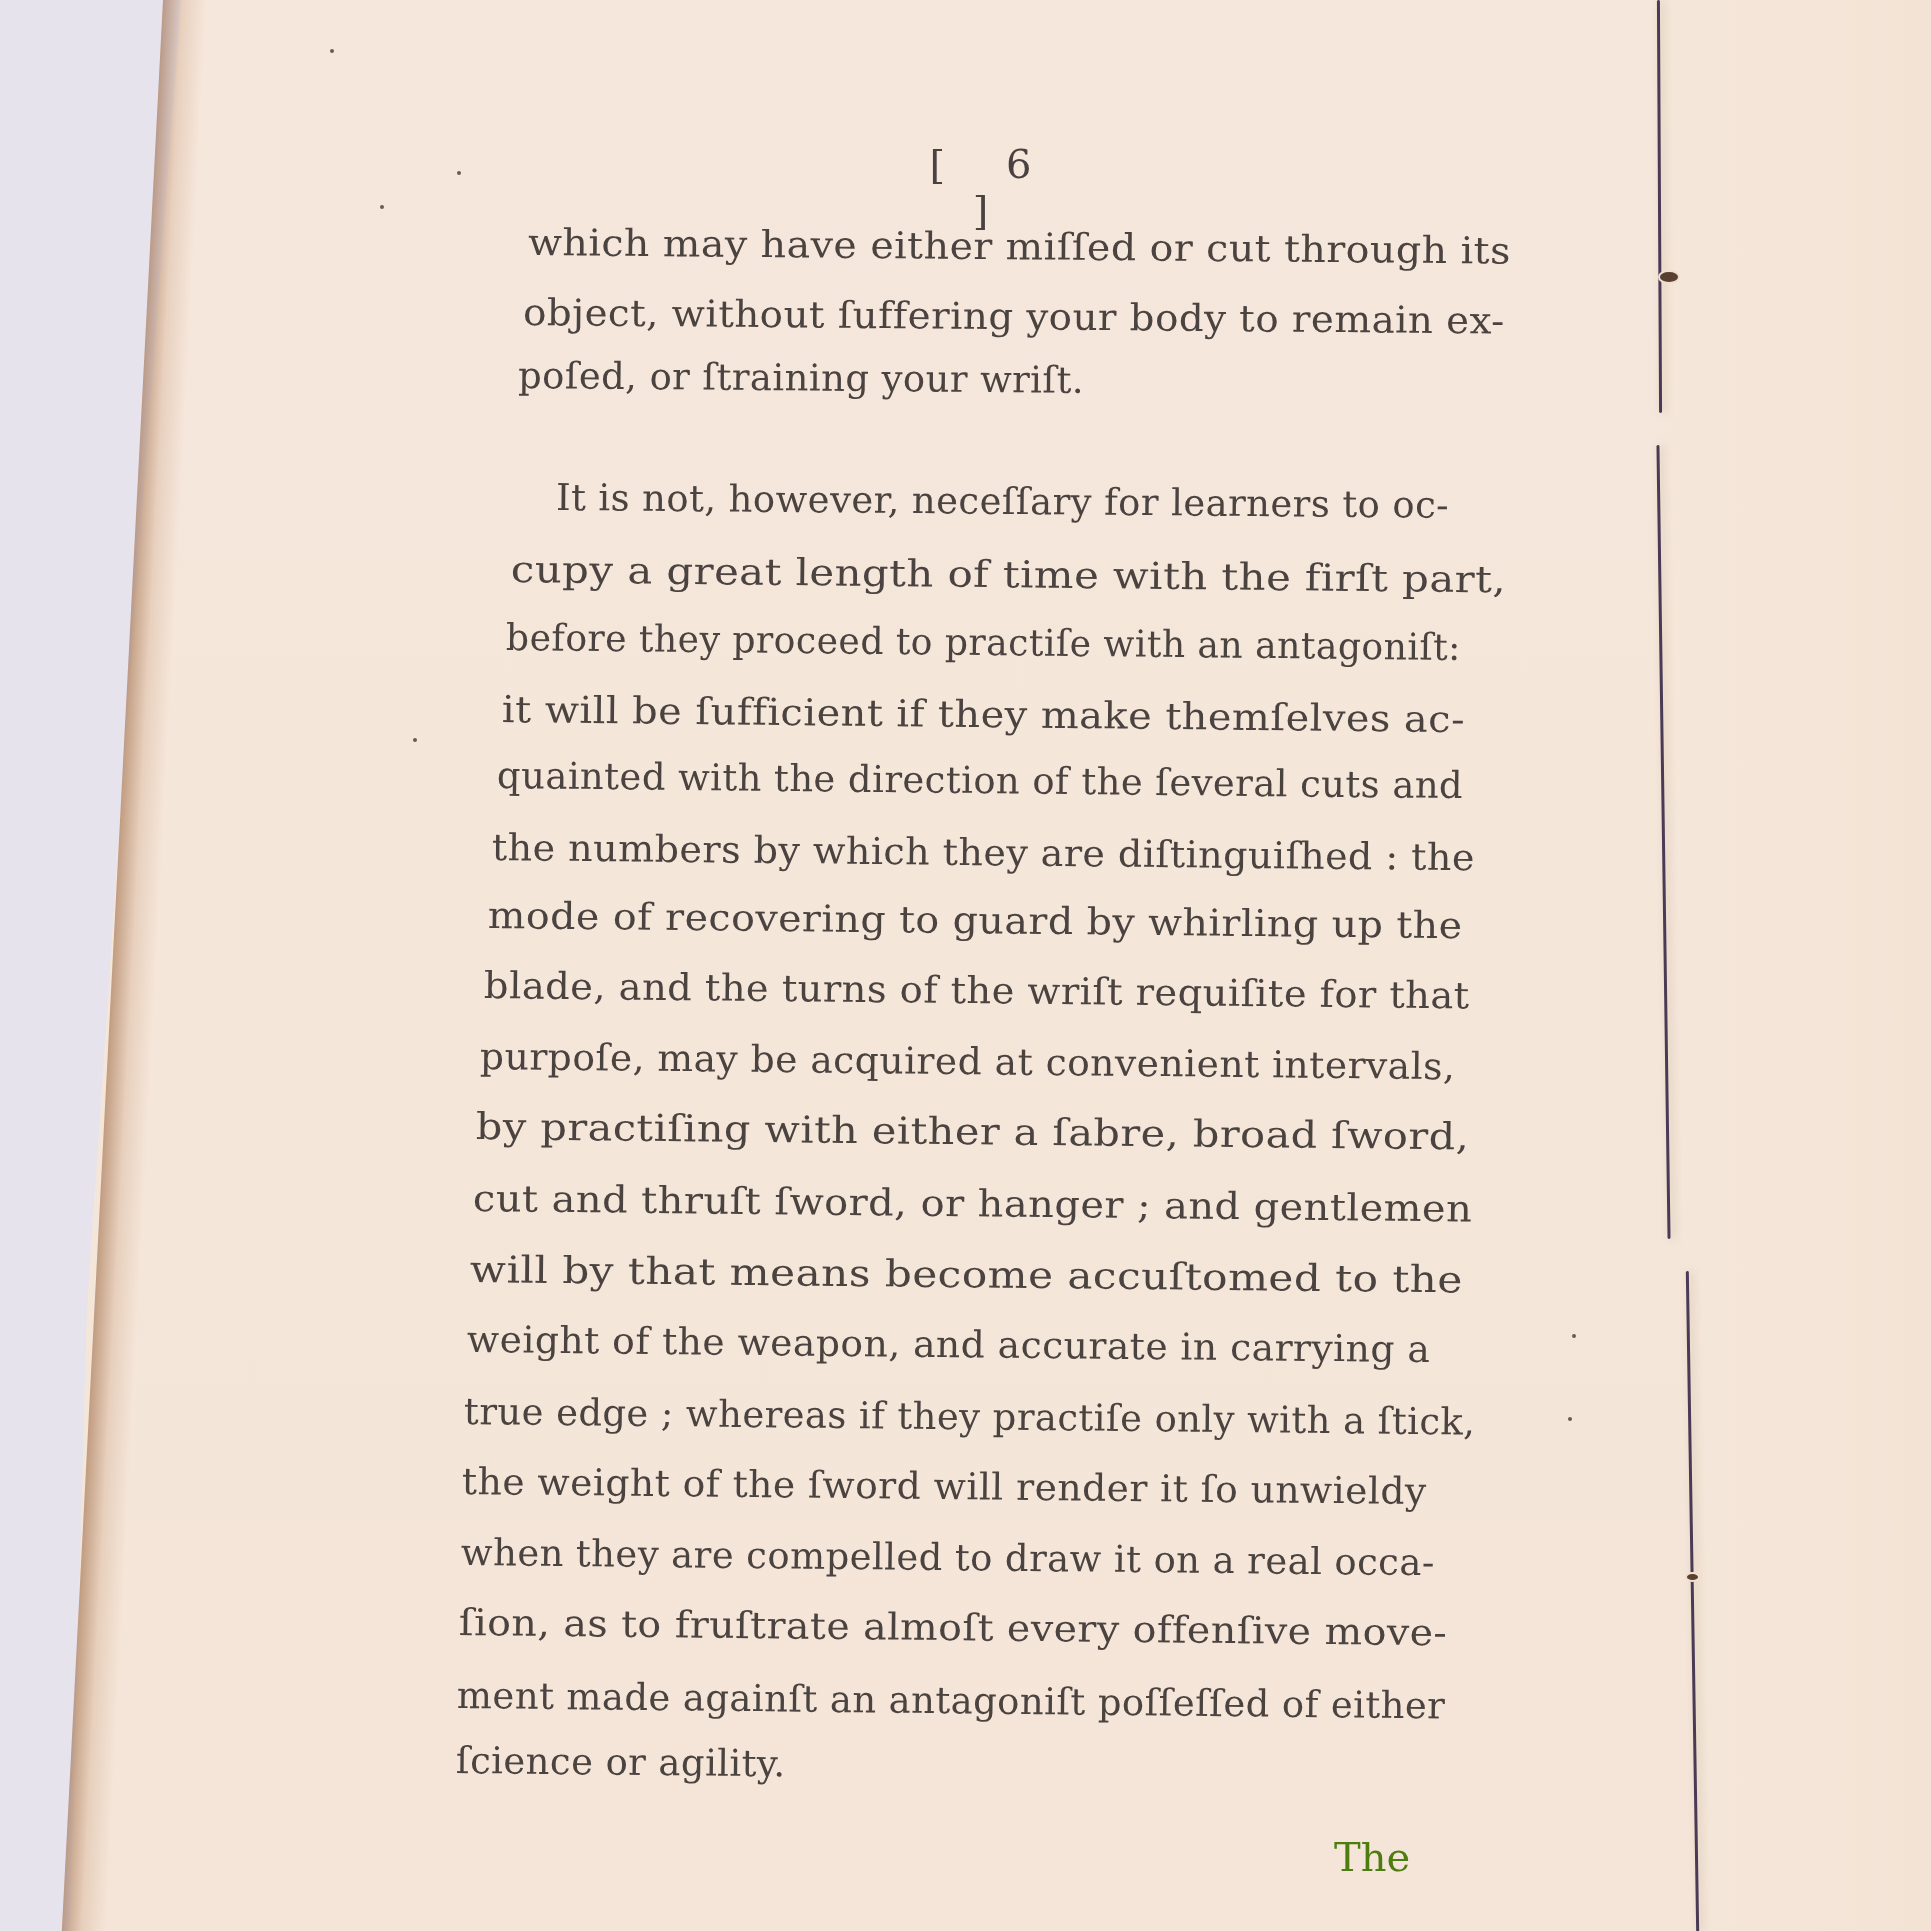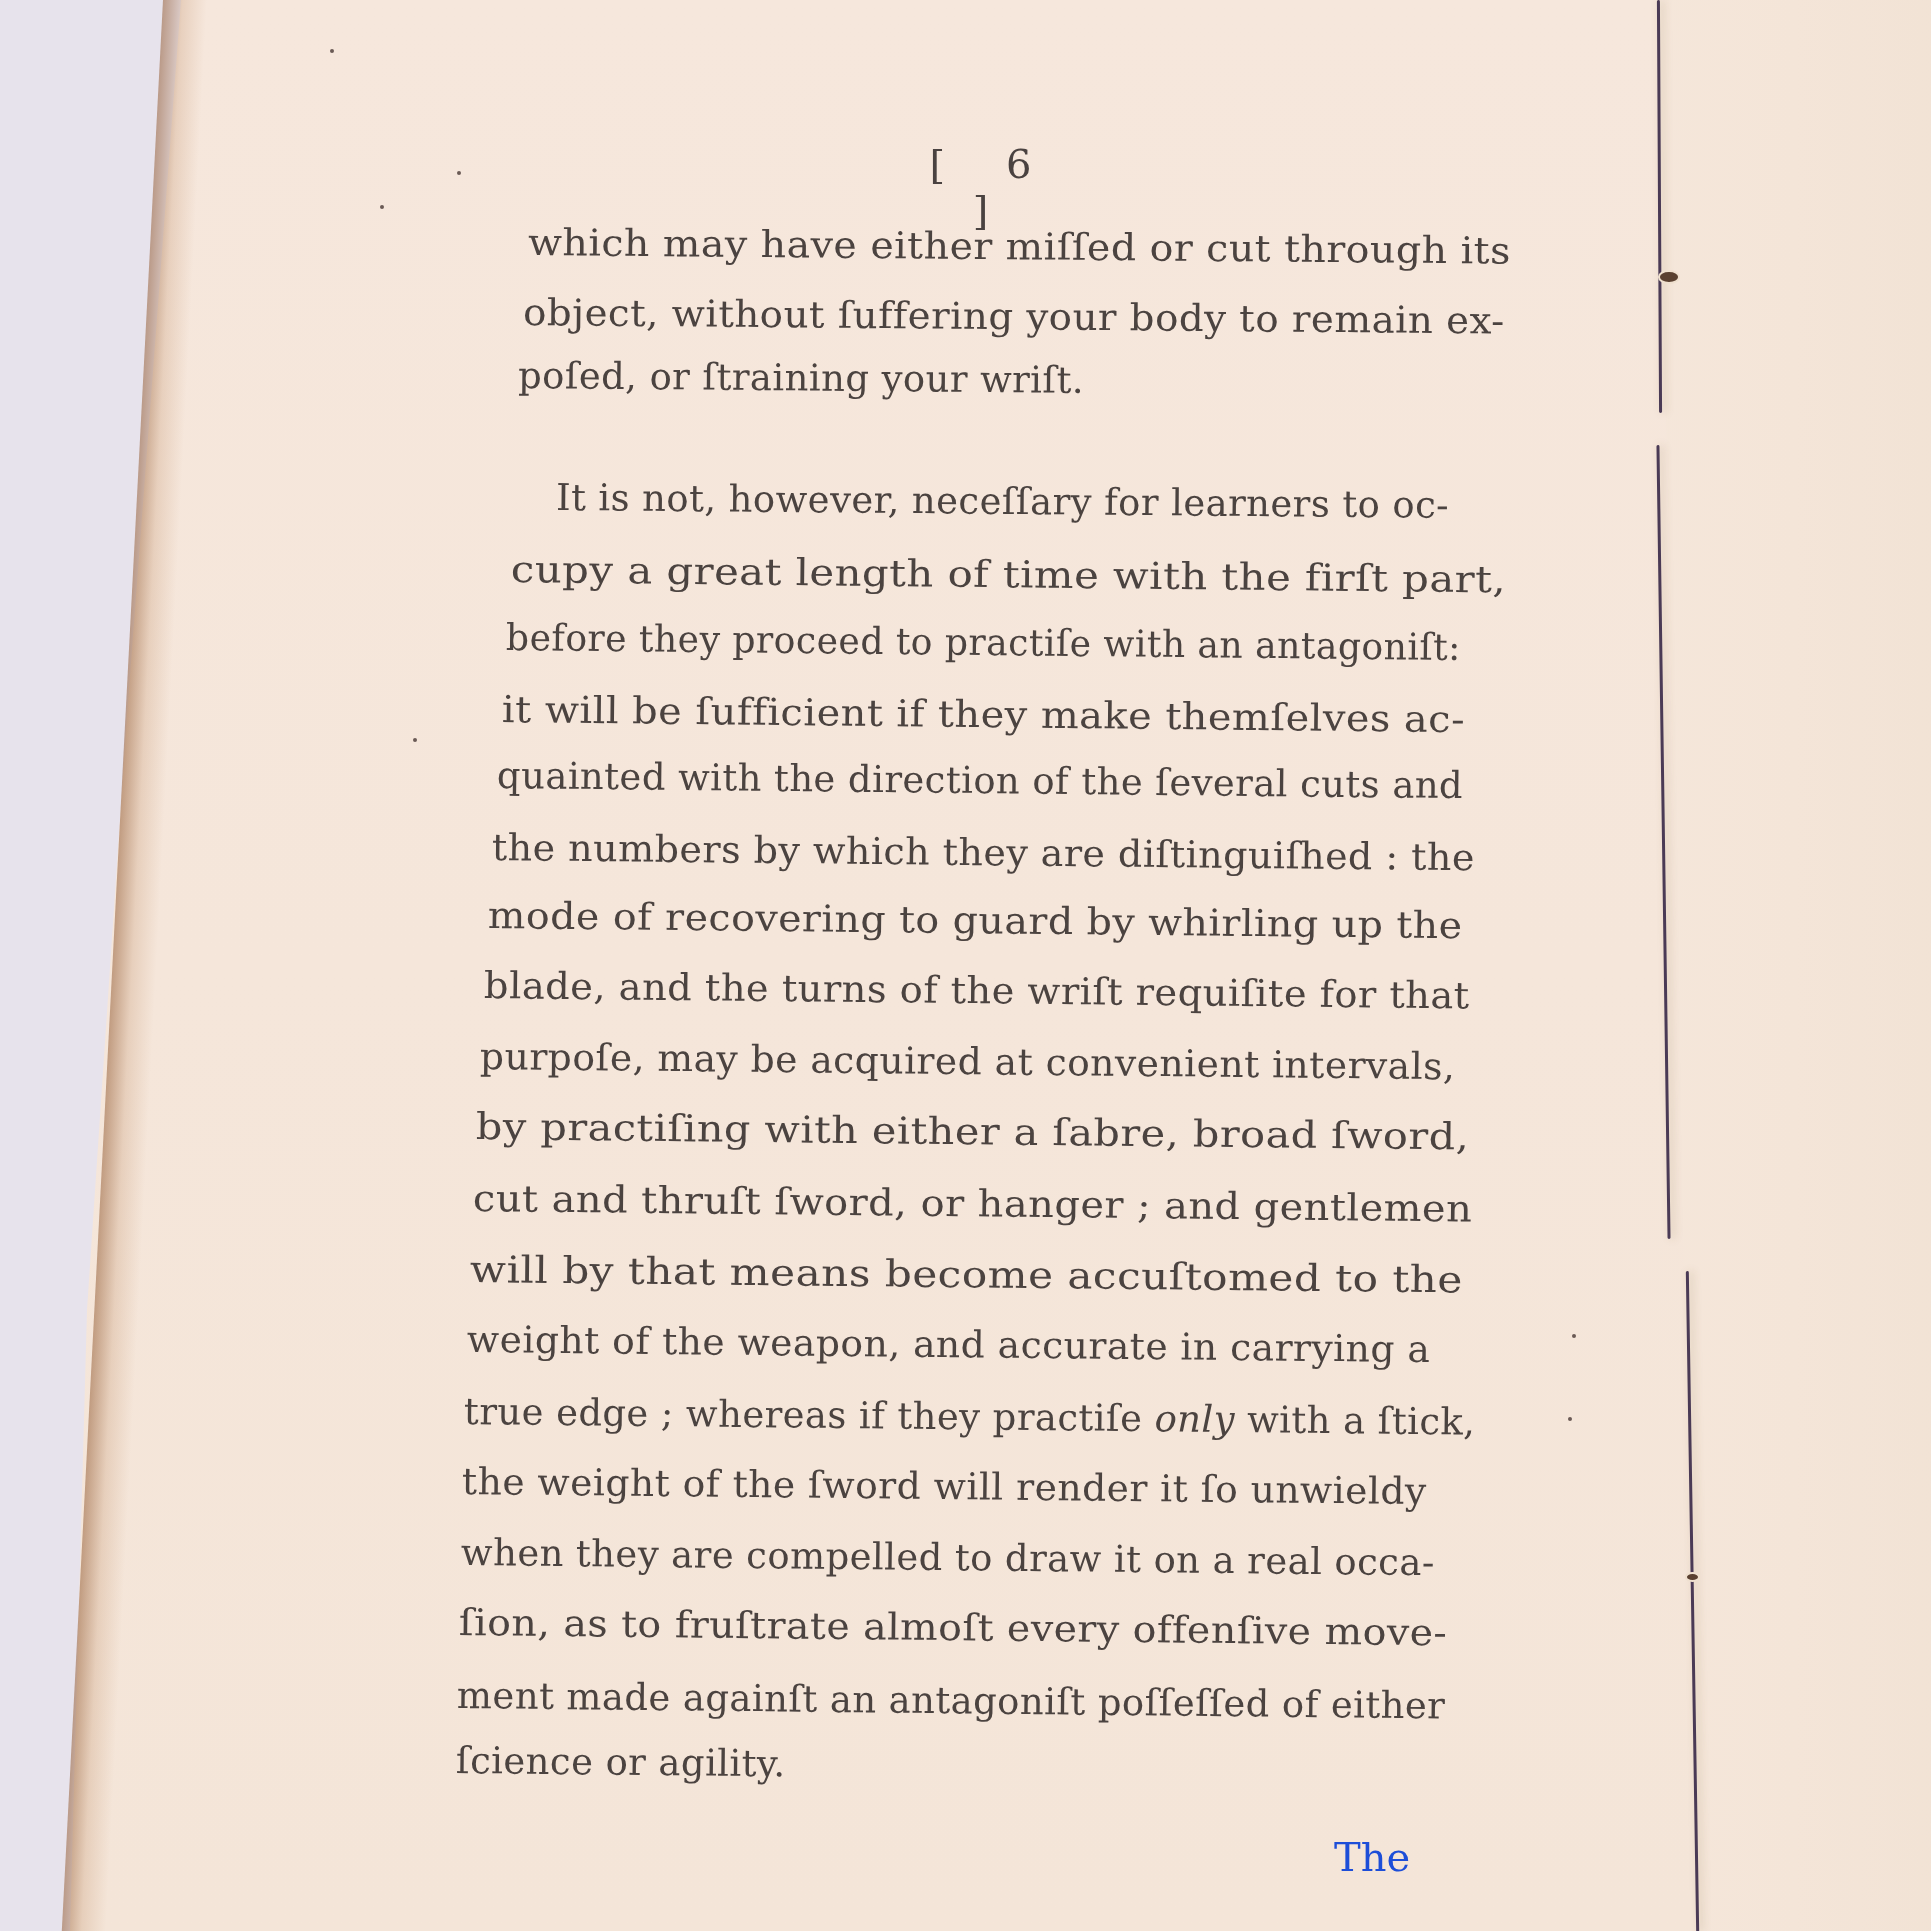--- a/index.html
+++ b/index.html
@@ -60,25 +60,25 @@
     color: #4a4240;
   }
   .line {
     position: absolute;
     font-size: 37px;
     white-space: nowrap;
     color: #4b4340;
     letter-spacing: 0.4px;
     transform-origin: left center;
   }
-  .line .it { font-style: italic; }
+  .line .it { }
   .catchword {
     position: absolute;
     font-size: 40px;
-    color: #1d4ed8;
+    color: #4d7c0f;
   }
   .speck {
     position: absolute;
     width: 4px; height: 4px;
     border-radius: 50%;
     background: #6a5a55;
   }
   .hole {
     position: absolute;
     width: 17.5px; height: 9.5px;

